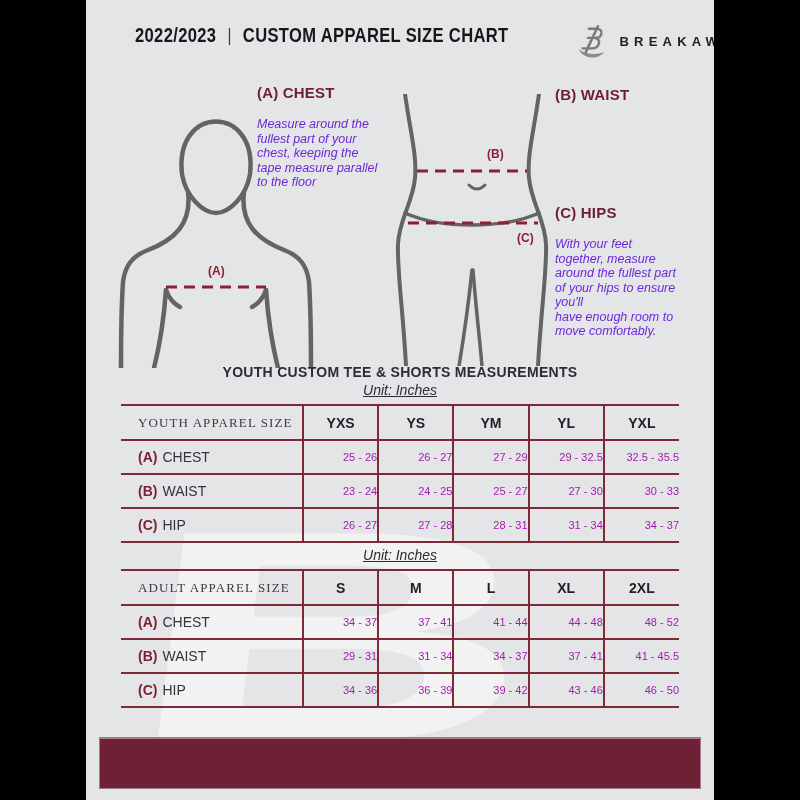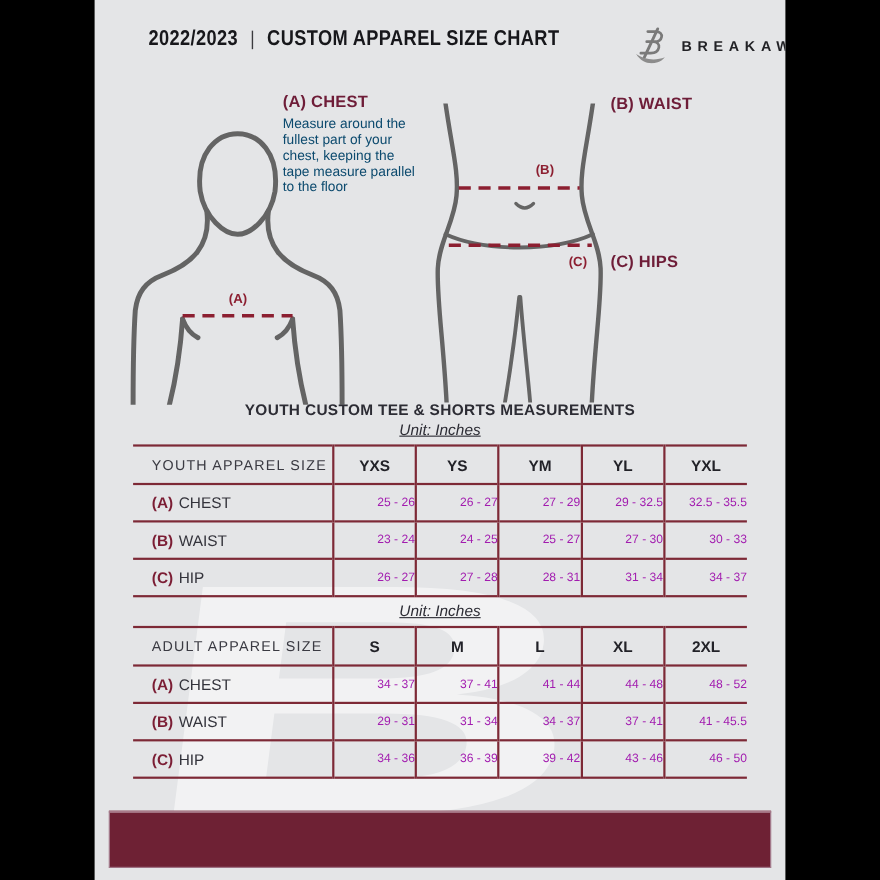--- a/index.html
+++ b/index.html
@@ -12,44 +12,44 @@
           align-items:flex-start;justify-content:space-between;z-index:2;}
   .header-left{display:flex;align-items:center;gap:13px;font-weight:700;font-size:19.5px;
                color:#17171b;letter-spacing:.4px;transform:scaleX(.85);transform-origin:left center;white-space:nowrap;}
   .header-div{font-weight:400;color:#3a3a3e;font-size:18px;}
   .brand{display:flex;align-items:center;gap:9px;}
   .brand-name{font-weight:700;font-size:13px;letter-spacing:5.2px;color:#222226;white-space:nowrap;}
 
   
   .instr{position:absolute;z-index:2;}
   .instr-heading{font-weight:700;font-size:15px;color:#6e1d38;letter-spacing:.2px;}
-  .instr-text{font-size:12.5px;line-height:1.16;color:#0c4a6e;margin-top:4px;white-space:pre-line;}
+  .instr-text{font-style:italic;font-size:12.5px;line-height:1.16;color:#6d28d9;margin-top:16px;white-space:pre-line;}
   #instr-a{left:171px;top:84px;width:150px;}
   #instr-b{left:469px;top:86px;width:152px;}
-  #instr-c{left:469px;top:230px;width:160px;}
+  #instr-c{left:469px;top:204px;width:160px;}
 
   svg.figure{position:absolute;z-index:1;}
   #fig-torso{left:26px;top:74px;}
   #fig-hips{left:306px;top:94px;}
   .fig-label{font-family:"Liberation Sans",sans-serif;font-weight:700;font-size:12px;fill:#8c1f31;}
 
   
   .section{position:absolute;left:35px;width:558px;text-align:center;z-index:2;}
   #youth-section{top:364px;}
   #adult-section{top:545px;}
   .section-title{font-size:14px;font-weight:700;color:#2c2c34;letter-spacing:.3px;text-align:center;}
   .section-unit{font-size:14px;font-style:italic;color:#2c2c34;margin-top:2px;text-decoration:underline;}
   table{margin:6px auto 0 auto;border-collapse:collapse;width:558px;table-layout:fixed;}
   table{border-top:2px solid #7d2936;border-bottom:2px solid #7d2936;}
   tr.data-row{border-top:2px solid #7d2936;}
   th,td{padding:0;height:32px;vertical-align:middle;}
   tr.head-row th{height:33px;}
   th:not(:first-child),td:not(:first-child){border-left:2px solid #7d2936;}
   th.size-label{text-align:left;padding-left:17px;font-weight:400;font-size:13px;
-                letter-spacing:1.1px;color:#3a3a42;}
+                letter-spacing:1.1px;color:#3a3a42;font-family:Liberation Serif, serif;}
   th.size{font-weight:700;font-size:14px;color:#222228;border-radius:16px;}
   td.rowlabel{text-align:left;padding-left:17px;font-size:14px;color:#33333b;}
   td.rowlabel .rk{font-weight:700;color:#7b1d34;margin-right:5px;}
   td.val{text-align:right;font-size:11px;color:#a21caf;}
 
   
   .watermark{position:absolute;left:62px;top:528px;z-index:0;font-weight:700;font-size:300px;
              line-height:.72;color:rgba(255,255,255,.5);transform:scaleX(1.85) skewX(-4deg);
              transform-origin:left top;user-select:none;}
   .footer{position:absolute;left:13px;top:737px;width:600px;height:49px;background:#6e2134;
@@ -111,20 +111,27 @@
 fullest part of your
 chest, keeping the
 tape measure parallel
 to the floor</div>
   </div>
   <div class="instr" id="instr-b">
     <div class="instr-heading">(B) WAIST</div>
   </div>
   <div class="instr" id="instr-c">
     <div class="instr-heading">(C) HIPS</div>
+    <div class="instr-text">With your feet
+together, measure
+around the fullest part
+of your hips to ensure
+you'll
+have enough room to
+move comfortably.</div>
   </div>
 
   <div class="watermark">B</div>
 
   <div class="section" id="youth-section">
     <div class="section-title">YOUTH CUSTOM TEE &amp; SHORTS MEASUREMENTS</div>
     <div class="section-unit">Unit: Inches</div>
     <table>
       <colgroup>
           <col style="width:182px">

